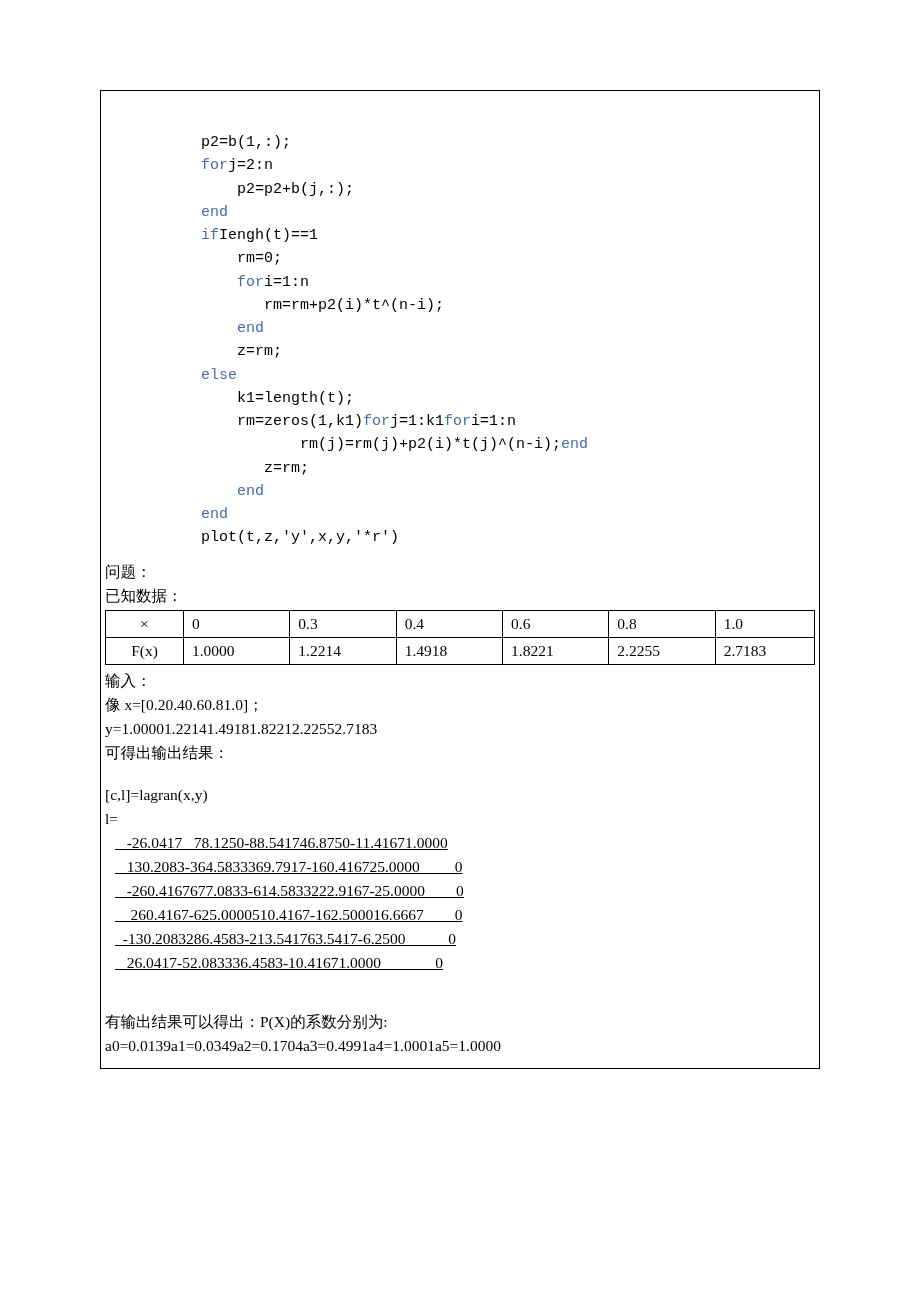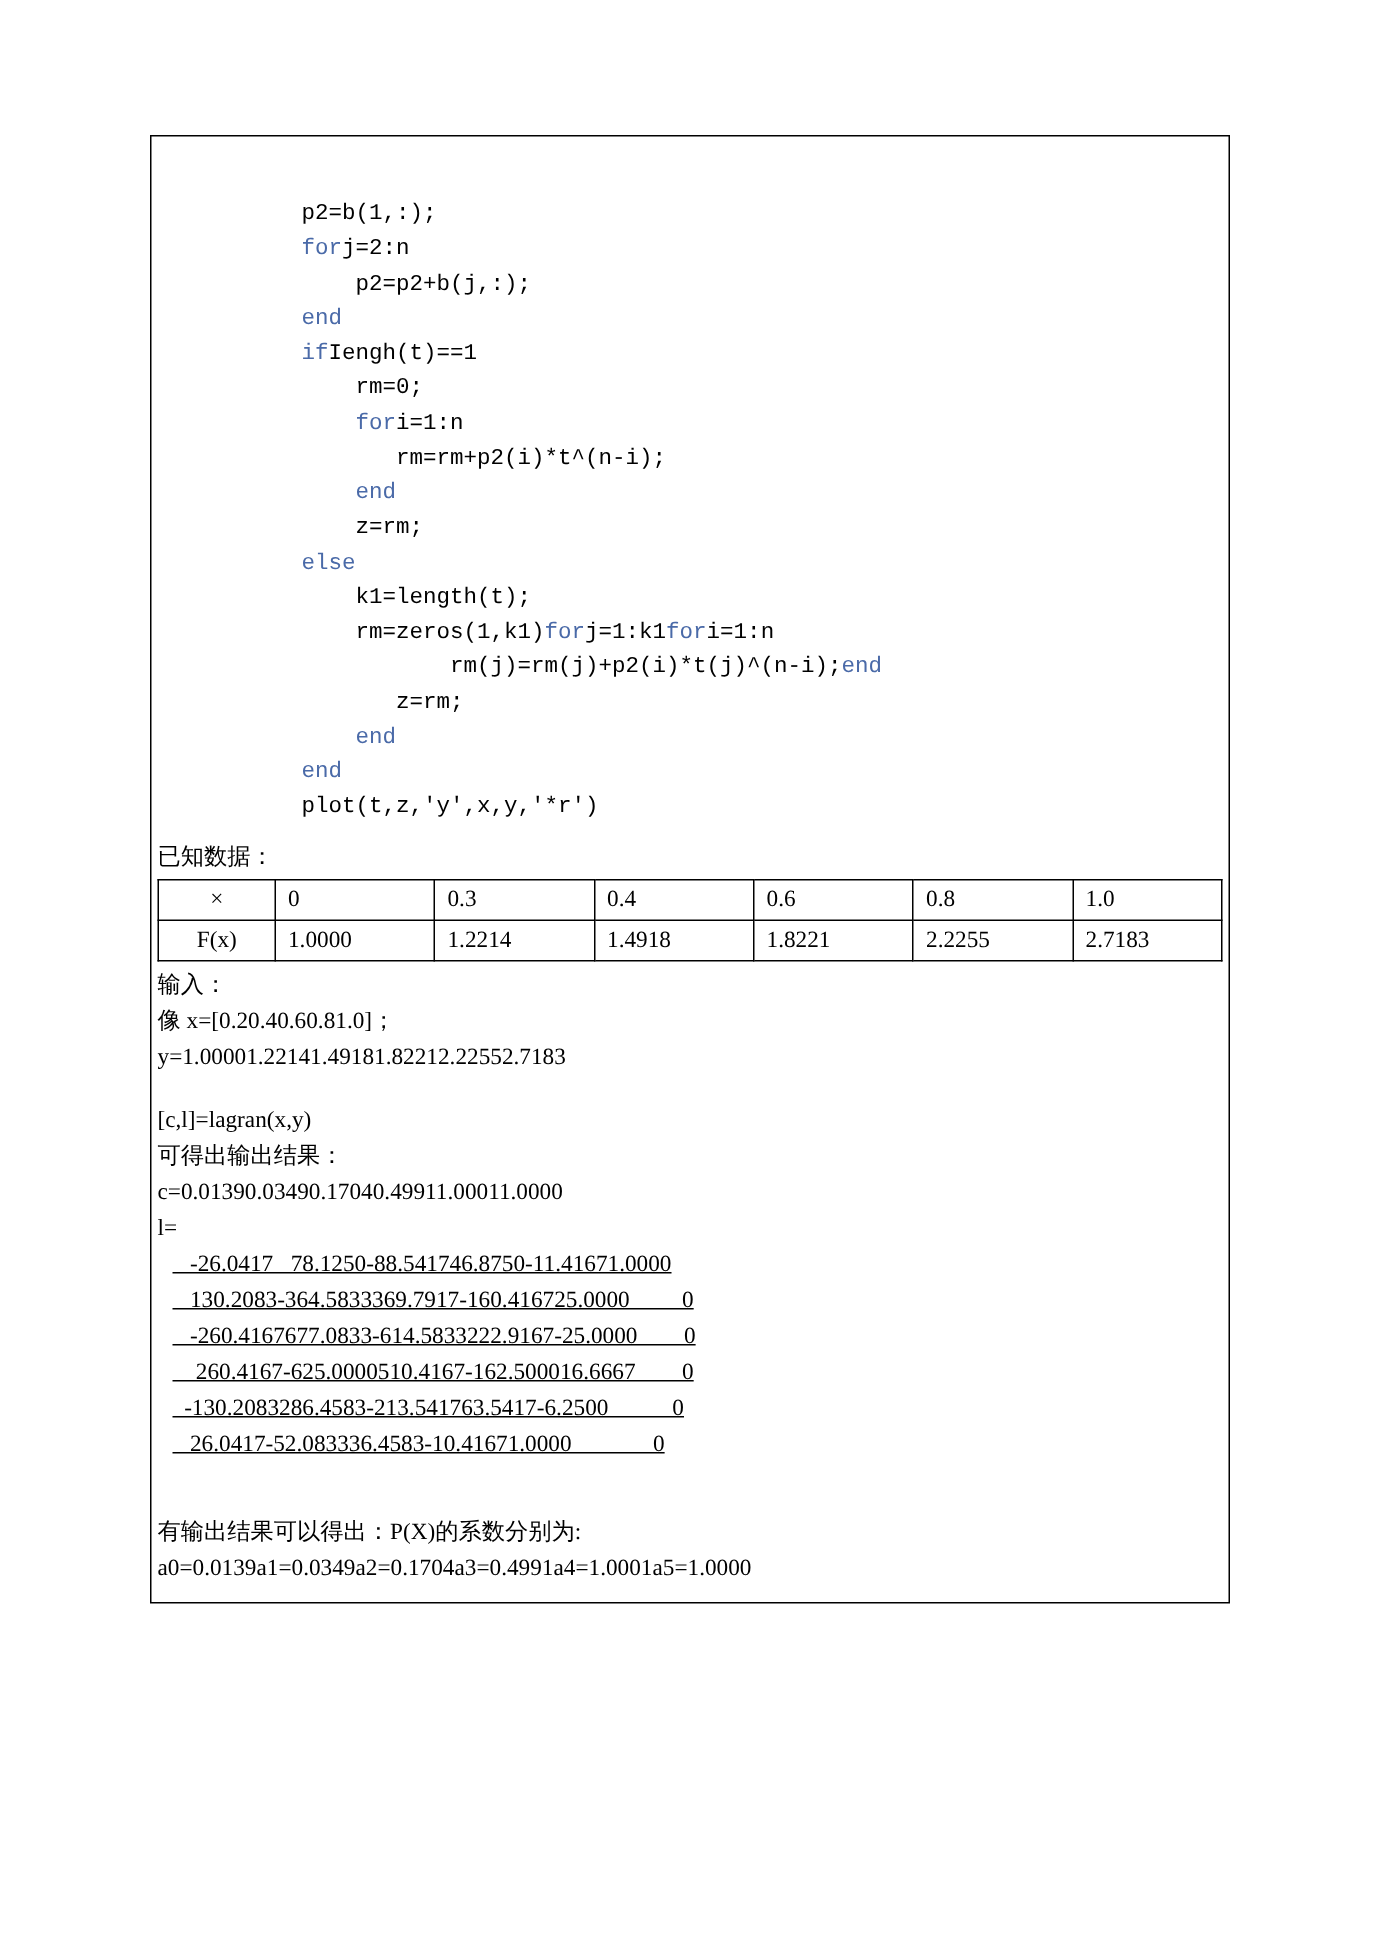--- a/index.html
+++ b/index.html
@@ -74,20 +74,21 @@
 <span>    k1=length(t);</span>
 <span>    rm=zeros(1,k1)</span><span class="kw">for</span><span>j=1:k1</span><span class="kw">for</span><span>i=1:n</span>
 <span>           rm(j)=rm(j)+p2(i)*t(j)^(n-i);</span><span class="kw">end</span>
 <span>       z=rm;</span>
 <span class="kw">    end</span>
 <span class="kw">end</span>
 <span>plot(t,z,'y',x,y,'*r')</span>
 </div>
 
     <div class="text">
+      <p>问题：</p>
       <p>已知数据：</p>
 
       <table class="data">
         <tbody>
             <tr>
           <td class="head" style="width:11%">×</td>
           <td style="width:15%">0</td>
           <td style="width:15%">0.3</td>
           <td style="width:15%">0.4</td>
           <td style="width:15%">0.6</td>
@@ -103,23 +104,22 @@
           <td>2.2255</td>
           <td>2.7183</td>
         </tr>
       </tbody>
         </table>
 
       <p style="margin-top:0">输入：</p>
       <p>像 x=[0.20.40.60.81.0]；</p>
       <p>y=1.00001.22141.49181.82212.22552.7183</p>
 
+      <p>可得出输出结果：</p>
       <p style="margin-top:18px">[c,l]=lagran(x,y)</p>
-      <p>可得出输出结果：</p>
-      <p>c=0.01390.03490.17040.49911.00011.0000</p>
       <p>l=</p>
 
       <div class="matrix"><span>   -26.0417   78.1250-88.541746.8750-11.41671.0000</span>
 <span>   130.2083-364.5833369.7917-160.416725.0000         0</span>
 <span>   -260.4167677.0833-614.5833222.9167-25.0000        0</span>
 <span>    260.4167-625.0000510.4167-162.500016.6667        0</span>
 <span>  -130.2083286.4583-213.541763.5417-6.2500           0</span>
 <span>   26.0417-52.083336.4583-10.41671.0000              0</span></div>
 
       <p style="margin-top:35px">有输出结果可以得出：P(X)的系数分别为:</p>

